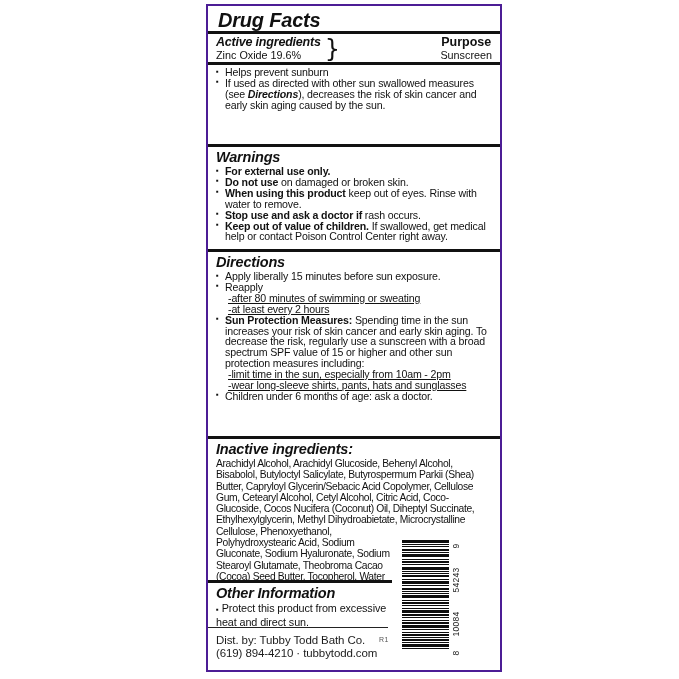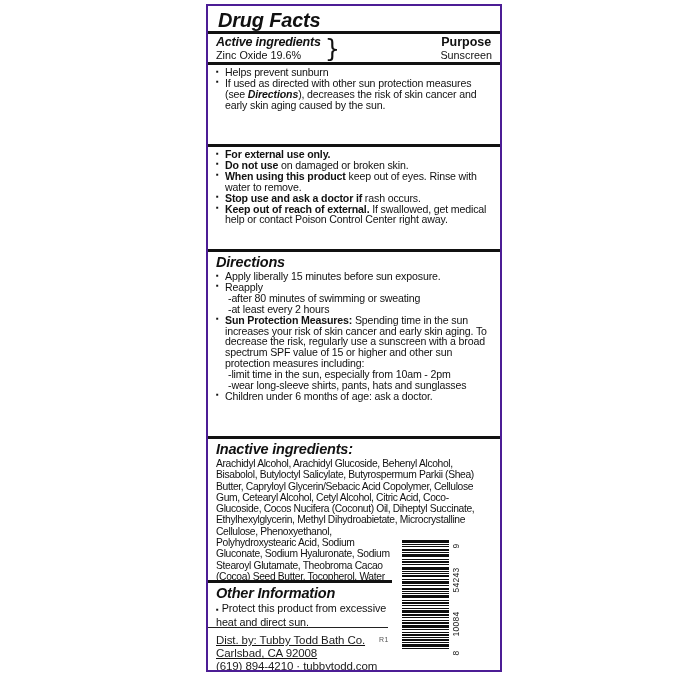--- a/index.html
+++ b/index.html
@@ -17,41 +17,41 @@
   .rule-b { border-bottom:3px solid #111; }
 
   
   .s-title   { height:28px; padding-top:3px; }
   .s-active  { height:31px; padding-top:2px; }
   .s-uses    { height:82px; }
   .s-warn    { height:105px; }
   .s-dir     { height:187px; }
   .s-inact   { height:144px; }
   .s-other   { height:45px; }
-  .s-footer  { height:42px; padding-top:6px;text-decoration:underline; }
+  .s-footer  { height:42px; padding-top:6px; }
 
   .title-text { font-size:20px; font-weight:bold; font-style:italic; letter-spacing:-0.2px; padding-left:2px; }
 
   .s-active { display:flex; align-items:flex-start; }
   .ai-left  { line-height:13px; }
   .ai-head  { font-size:12.5px; font-weight:bold; font-style:italic; letter-spacing:-0.2px; }
   .ai-val   { font-size:10.8px; }
   .brace    { font-size:24px; font-weight:400; line-height:26px; margin-left:4px; transform:scaleY(1.05);
               font-family:"DejaVu Sans", sans-serif; }
   .ai-right { margin-left:auto; text-align:center; line-height:13px; }
   .p-head   { font-size:12.5px; font-weight:bold; }
   .p-val    { font-size:10.8px; }
 
   .sec-head { font-size:14.5px; font-weight:bold; font-style:italic; letter-spacing:-0.2px; line-height:16px; margin-bottom:1px; }
 
   .body-text { font-size:10.6px; line-height:10.9px; letter-spacing:-0.15px; }
   ul.items { list-style:none; }
   li.item { position:relative; padding-left:9px; }
   .blt { position:absolute; left:0; top:-0.5px; font-size:8px; }
-  li .sub { margin-left:3px; padding-left:3.5px; text-indent:-3.5px; }
+  li .sub { margin-left:3px; padding-left:3.5px; text-indent:-3.5px;text-decoration:underline; }
 
   .inact-text { font-size:10.3px; line-height:11.3px; letter-spacing:-0.35px; }
   .inact-narrow { max-width:182px; }
   .inact-rule { position:absolute; left:0; bottom:0; width:184px; height:3px; background:#111; }
 
   .oi-text { font-size:10.8px; line-height:12px; letter-spacing:-0.1px; max-width:178px; }
   .oi-blt { font-size:8px; }
   .other-rule { position:absolute; left:0; bottom:0; width:180px; height:1.5px; background:#222; }
 
   .footer-text { font-size:11.5px; line-height:13px; letter-spacing:-0.1px; color:#1c1c1c; }
@@ -86,31 +86,32 @@
       <div class="brace">}</div>
       <div class="ai-right">
         <div class="p-head">Purpose</div>
         <div class="p-val">Sunscreen</div>
       </div>
     </div>
 
     <div class="sec s-uses rule-b">
       <ul class="items body-text">
         <li class="item"><span class="blt">▪</span><span>Helps prevent sunburn</span></li>
-        <li class="item"><span class="blt">▪</span><span>If used as directed with other sun protection measures (see </span><b><i>Directions</i></b><span>), decreases the risk of skin cancer and early skin aging caused by the sun.</span></li>
+        <li class="item"><span class="blt">▪</span><span>If used as directed with other sun swallowed measures (see </span><b><i>Directions</i></b><span>), decreases the risk of skin cancer and early skin aging caused by the sun.</span></li>
       </ul>
     </div>
 
     <div class="sec s-warn rule-b">
+      <div class="sec-head">Warnings</div>
       <ul class="items body-text">
         <li class="item"><span class="blt">▪</span><b>For external use only.</b></li>
         <li class="item"><span class="blt">▪</span><b>Do not use</b><span> on damaged or broken skin.</span></li>
         <li class="item"><span class="blt">▪</span><b>When using this product</b><span> keep out of eyes. Rinse with water to remove.</span></li>
         <li class="item"><span class="blt">▪</span><b>Stop use and ask a doctor if</b><span> rash occurs.</span></li>
-        <li class="item"><span class="blt">▪</span><b>Keep out of reach of external.</b><span> If swallowed, get medical help or contact Poison Control Center right away.</span></li>
+        <li class="item"><span class="blt">▪</span><b>Keep out of value of children.</b><span> If swallowed, get medical help or contact Poison Control Center right away.</span></li>
       </ul>
     </div>
 
     <div class="sec s-dir rule-b">
       <div class="sec-head">Directions</div>
       <ul class="items body-text">
         <li class="item"><span class="blt">▪</span><span>Apply liberally 15 minutes before sun exposure.</span></li>
         <li class="item"><span class="blt">▪</span><span>Reapply</span>
           <div class="sub">-after 80 minutes of swimming or sweating</div>
           <div class="sub">-at least every 2 hours</div>
@@ -131,21 +132,20 @@
     </div>
 
     <div class="sec s-other">
       <div class="sec-head">Other Information</div>
       <div class="oi-text"><span class="oi-blt">▪</span> <span>Protect this product from excessive heat and direct sun.</span></div>
       <div class="other-rule"></div>
     </div>
 
     <div class="sec s-footer">
       <div class="footer-text">Dist. by: Tubby Todd Bath Co.</div>
-      <div class="footer-text">Carlsbad, CA 92008</div>
       <div class="footer-text">(619) 894-4210 · tubbytodd.com</div>
       <div class="r1">R1</div>
     </div>
 
     <div class="barcode">
       <div class="bars" id="barcode-bars">
           <div style="height: 3px; margin-bottom: 1px;"></div>
           <div style="height: 1px; margin-bottom: 1px;"></div>
           <div style="height: 1px; margin-bottom: 2px;"></div>
           <div style="height: 2px; margin-bottom: 1px;"></div>

